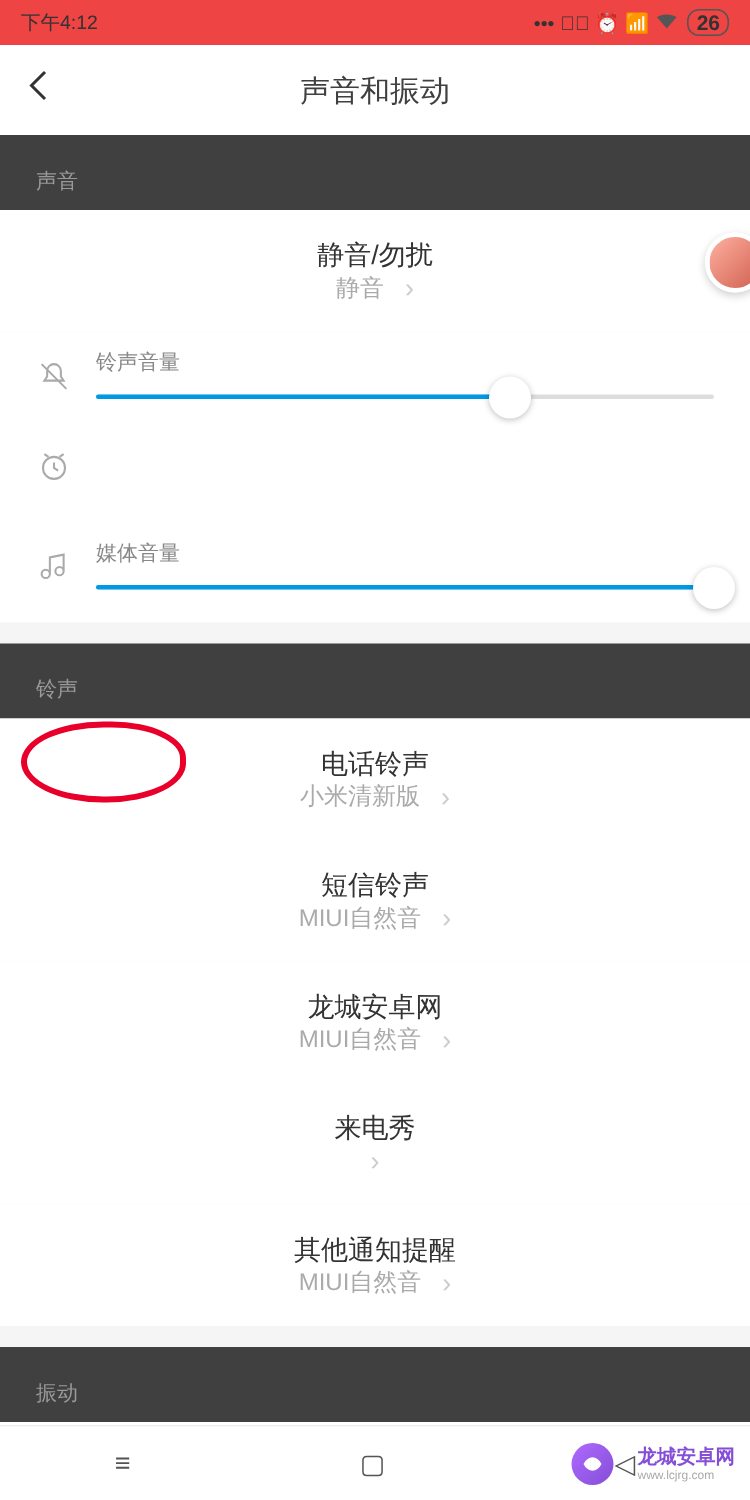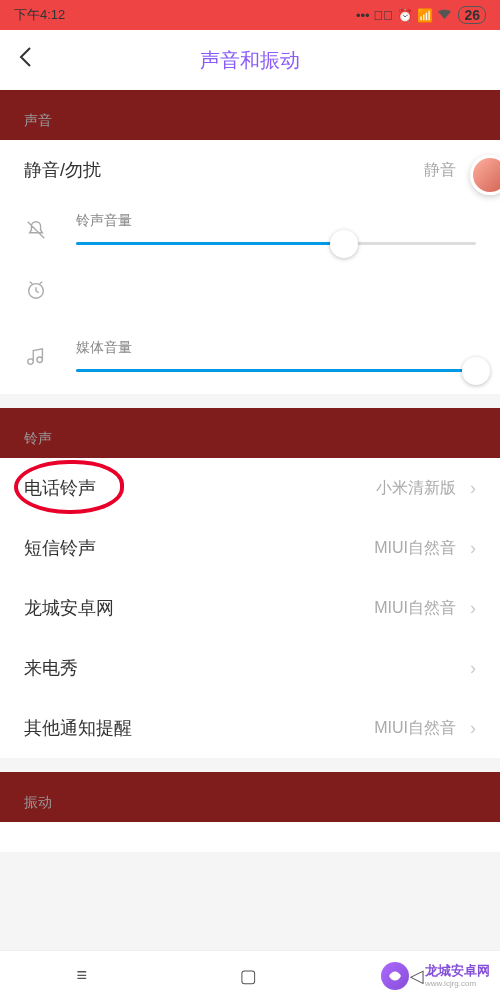--- a/index.html
+++ b/index.html
@@ -53,59 +53,60 @@
     .back-btn {
       font-size: 24px;
       color: #333;
       width: 30px;
     }
     .header-title {
       position: absolute;
       left: 50%;
       transform: translateX(-50%);
       font-size: 20px;
-      color: #8b5cf6;
+      color: #404040;
       font-weight: 400;
     }
     .section-header {
       padding: 22px 40px 10px 24px;
       font-size: 14px;
       color: #999;
-      background: #7f1d1d;
+      background: #404040;
     }
     .section-gap {
       height: 14px;
       background: #f5f5f5;
     }
     .row {
       background: #fff;
       padding: 18px 24px;
       display: flex;
       align-items: center;
       justify-content: space-between;
       font-size: 18px;
       color: #333;
+      flex-direction: column;
     }
     .row-value {
       color: #aaa;
       font-size: 16px;
       display: flex;
       align-items: center;
       gap: 14px;
     }
     .chevron {
       color: #ccc;
       font-size: 18px;
     }
     .slider-row {
       background: #fff;
       padding: 12px 24px 22px 24px;
       display: flex;
       align-items: flex-end;
-      gap: 28px;
+      gap: 16px;
     }
     .slider-icon {
       color: #aaa;
       width: 24px;
       display: flex;
       align-items: center;
       justify-content: center;
       padding-bottom: 4px;
     }
     .slider-content {

